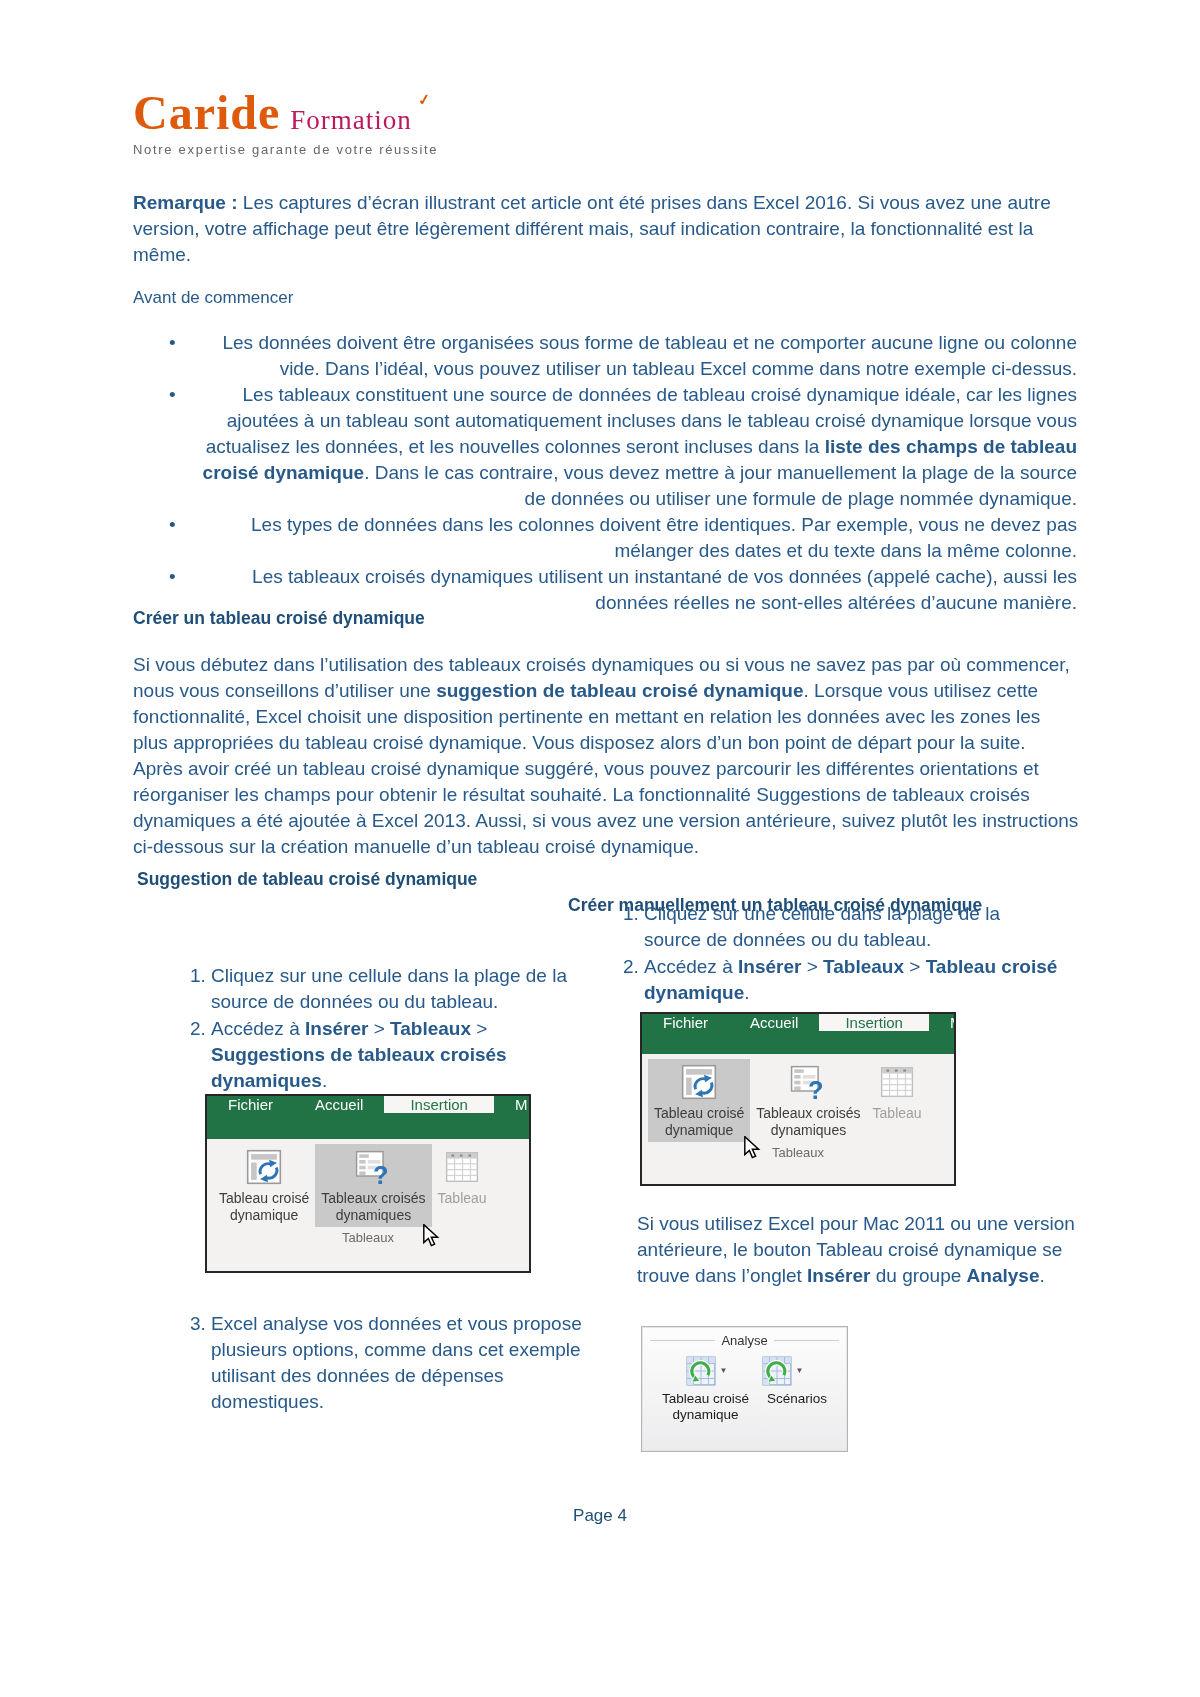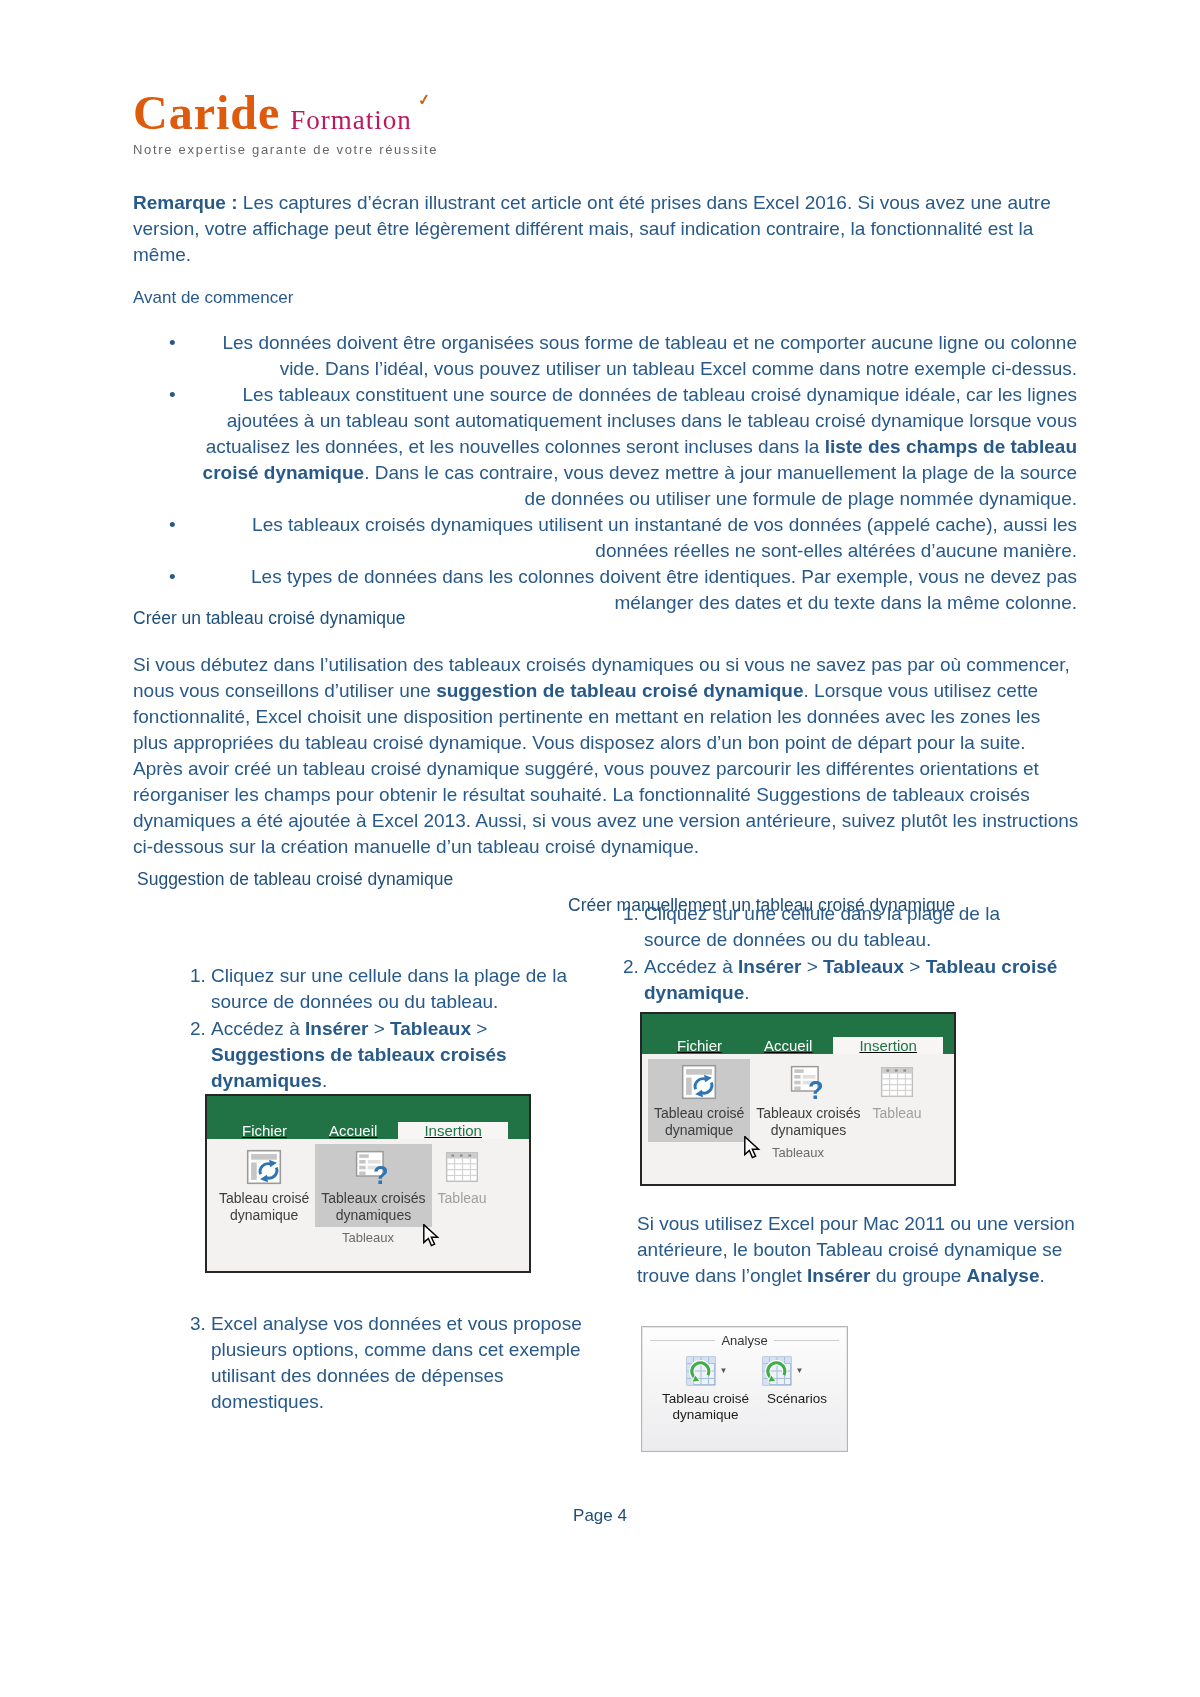--- a/index.html
+++ b/index.html
@@ -17,34 +17,34 @@
   .logo-row{position:relative;white-space:nowrap;}
   .brand{font-family:"Liberation Serif",serif;font-weight:700;font-size:48px;color:var(--orange);letter-spacing:1px;}
   .brand2{font-family:"Liberation Serif",serif;font-size:27px;color:#be185d;margin-left:10px;letter-spacing:1px;}
   .logo-check{position:absolute;right:8px;top:6px;color:var(--orange);font-size:15px;font-weight:700;transform:rotate(-8deg);}
   .tagline{margin-top:2px;font-size:13px;letter-spacing:1.7px;color:#666;}
 
   
   .txt{position:absolute;color:var(--blue);font-size:19px;line-height:26px;}
   .txt b{font-weight:700;}
   .h-plain{font-weight:400;}
-  .h-bold{font-weight:400;color:var(--heading-blue);font-size:17.5px;}
+  .h-bold{font-weight:700;color:var(--heading-blue);font-size:17.5px;}
 
   ul.bullets{list-style:none;text-align:right;}
   ul.bullets li{position:relative;padding-left:67px;}
   ul.bullets li::before{content:"•";position:absolute;left:36px;top:0;}
 
   ol.steps{margin:8px;}
   ol.steps li{margin-bottom:1px;}
   .left-steps{padding-left:70px;}
   .right-steps{padding-left:36px;}
 
   
   .ribbon{position:absolute;border:2px solid #262626;background:#f3f2f1;overflow:hidden;}
-  .rb-tabs{display:flex;align-items:flex-end;background:var(--green);height:40px;padding-left:14px;white-space:nowrap;text-decoration:underline;}
+  .rb-tabs{display:flex;align-items:flex-start;background:var(--green);height:40px;white-space:nowrap;}
   .rb-tab{color:#fff;font-size:15px;display:flex;align-items:center;padding:0 21px;}
   .rb-tab.active{background:#f7f6f5;color:var(--green);padding:0 26px;}
   .rb-body{display:flex;align-items:stretch;padding:5px 0 0 6px;position:relative;}
   .rb-btn{display:flex;flex-direction:column;align-items:center;padding:5px 6px 3px;flex:0 0 auto;}
   .rb-btn.hl{background:#c9c9c9;}
   .rb-icon{display:block;height:38px;}
   .rb-lbl{margin-top:3px;font-size:14px;line-height:17px;color:#3d3d3d;text-align:center;white-space:nowrap;}
   .rb-btn.disabled .rb-lbl{color:#9f9f9f;}
   .rb-group{font-size:13px;color:#6b6b6b;text-align:center;padding:3px 0 5px;}
   .cursor{position:absolute;}
@@ -73,22 +73,22 @@
     </div>
     <div class="tagline">Notre expertise garante de votre réussite</div>
   </div>
 
   <p class="txt" style="left:133px;top:190px;width:944px;"><b>Remarque : </b><span>Les captures d’écran illustrant cet article ont été prises dans Excel 2016. Si vous avez une autre version, votre affichage peut être légèrement différent mais, sauf indication contraire, la fonctionnalité est la même.</span></p>
 
   <h3 class="txt h-plain" style="left:133px;top:285px;font-size:17px;">Avant de commencer</h3>
   <ul class="bullets txt" style="left:133px;top:330px;width:944px;">
       <li><span>Les données doivent être organisées sous forme de tableau et ne comporter aucune ligne ou colonne vide. Dans l’idéal, vous pouvez utiliser un tableau Excel comme dans notre exemple ci-dessus.</span></li>
       <li><span>Les tableaux constituent une source de données de tableau croisé dynamique idéale, car les lignes ajoutées à un tableau sont automatiquement incluses dans le tableau croisé dynamique lorsque vous actualisez les données, et les nouvelles colonnes seront incluses dans la </span><b>liste des champs de tableau croisé dynamique</b><span>. Dans le cas contraire, vous devez mettre à jour manuellement la plage de la source de données ou utiliser une formule de plage nommée dynamique.</span></li>
+      <li><span>Les types de données dans les colonnes doivent être identiques. Par exemple, vous ne devez pas mélanger des dates et du texte dans la même colonne.</span></li>
       <li><span>Les tableaux croisés dynamiques utilisent un instantané de vos données (appelé cache), aussi les données réelles ne sont-elles altérées d’aucune manière.</span></li>
-      <li><span>Les types de données dans les colonnes doivent être identiques. Par exemple, vous ne devez pas mélanger des dates et du texte dans la même colonne.</span></li>
     </ul>
 
   <h3 class="txt h-bold" style="left:133px;top:605px;">Créer un tableau croisé dynamique</h3>
   <p class="txt" style="left:133px;top:652px;width:946px;"><span>Si vous débutez dans l’utilisation des tableaux croisés dynamiques ou si vous ne savez pas par où commencer, nous vous conseillons d’utiliser une </span><b>suggestion de tableau croisé dynamique</b><span>. Lorsque vous utilisez cette fonctionnalité, Excel choisit une disposition pertinente en mettant en relation les données avec les zones les plus appropriées du tableau croisé dynamique. Vous disposez alors d’un bon point de départ pour la suite. Après avoir créé un tableau croisé dynamique suggéré, vous pouvez parcourir les différentes orientations et réorganiser les champs pour obtenir le résultat souhaité. La fonctionnalité Suggestions de tableaux croisés dynamiques a été ajoutée à Excel 2013. Aussi, si vous avez une version antérieure, suivez plutôt les instructions ci-dessous sur la création manuelle d’un tableau croisé dynamique.</span></p>
 
   <h4 class="txt h-bold" style="left:137px;top:866px;">Suggestion de tableau croisé dynamique</h4>
   <h4 class="txt h-bold" style="left:568px;top:892px;">Créer manuellement un tableau croisé dynamique</h4>
 
   <ol class="steps right-steps txt" style="left:600px;top:893px;width:450px;">
       <li><span>Cliquez sur une cellule dans la plage de la source de données ou du tableau.</span></li>

